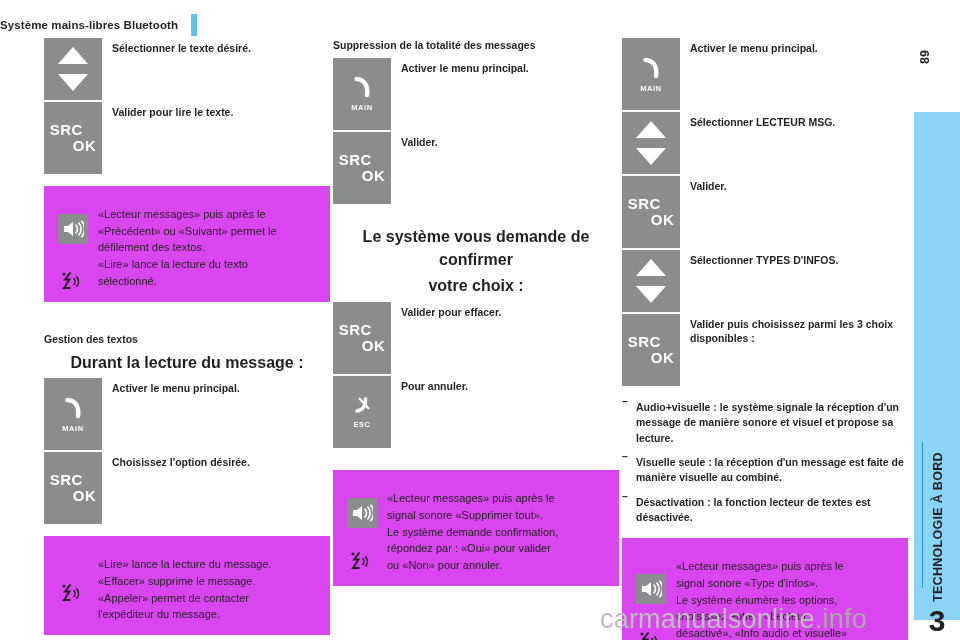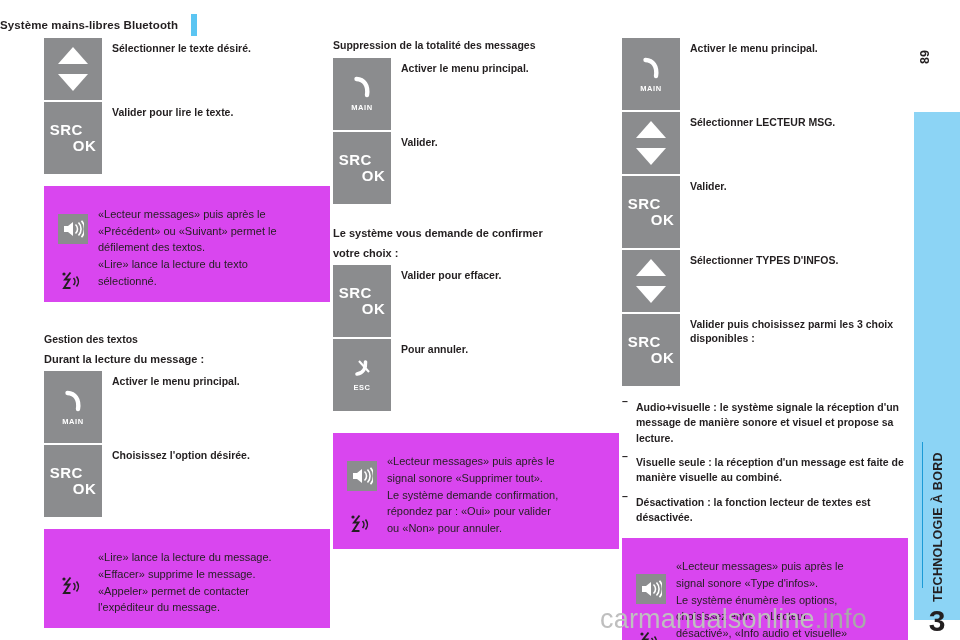--- a/index.html
+++ b/index.html
@@ -65,22 +65,22 @@
   .col-1{left:44px;width:286px;}
   .col-2{left:333px;width:286px;}
   .col-3{left:622px;width:286px;}
 
   
   .sec-head{
     font-size:10.5px;font-weight:bold;color:#231f20;
     line-height:1.42;margin:0 0 5px 0;
   }
   .sec-sub{
-    font-size:11px;font-weight:bold;color:#231f20;
-    line-height:1.42;margin:0 0 4px 0;
+    font-size:16px;font-weight:bold;color:#231f20;
+    line-height:1.42;margin:0 0 4px 0;text-align:center;
   }
 
   
   .steps{position:relative;}
   .step{
     display:flex;align-items:flex-start;
     margin-bottom:2px;
   }
   .step-icon{
     width:58px;min-height:58px;flex:0 0 58px;

